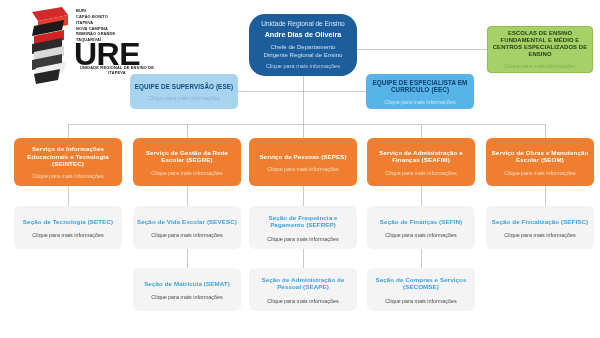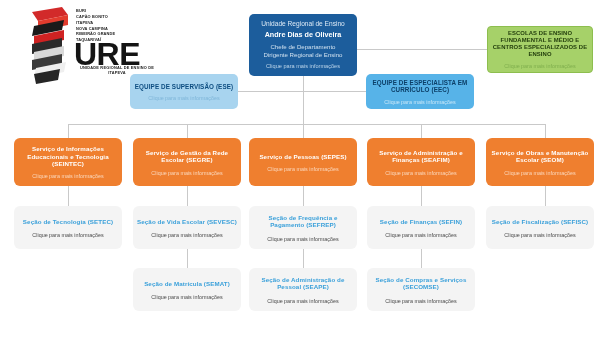--- a/index.html
+++ b/index.html
@@ -23,21 +23,21 @@
     padding:4px 4px 3px;
     z-index:3;
   }
   .node .ttl{font-weight:bold;line-height:1.18;letter-spacing:.1px;}
   .node .cta{line-height:1.15;font-weight:normal;}
 
   
   .n-director{
     background:#1c5d9c;color:#ffffff;
     left:249px;top:14px;width:108px;height:62px;
-    border-radius:5px;
+    border-radius:16px;
     justify-content:flex-start;padding-top:6px;
   }
   .n-director .top{font-size:6.6px;font-weight:normal;color:#dce9f5;}
   .n-director .name{font-size:7.2px;font-weight:bold;margin-top:3px;color:#ffffff;}
   .n-director .role{font-size:6.1px;color:#cfe0ef;margin-top:4px;line-height:1.25;}
   .n-director .cta{font-size:5.6px;color:#bcd5ea;margin-top:5px;}
 
   
   .n-green{
     background:#a6d169;color:#2f4f12;

